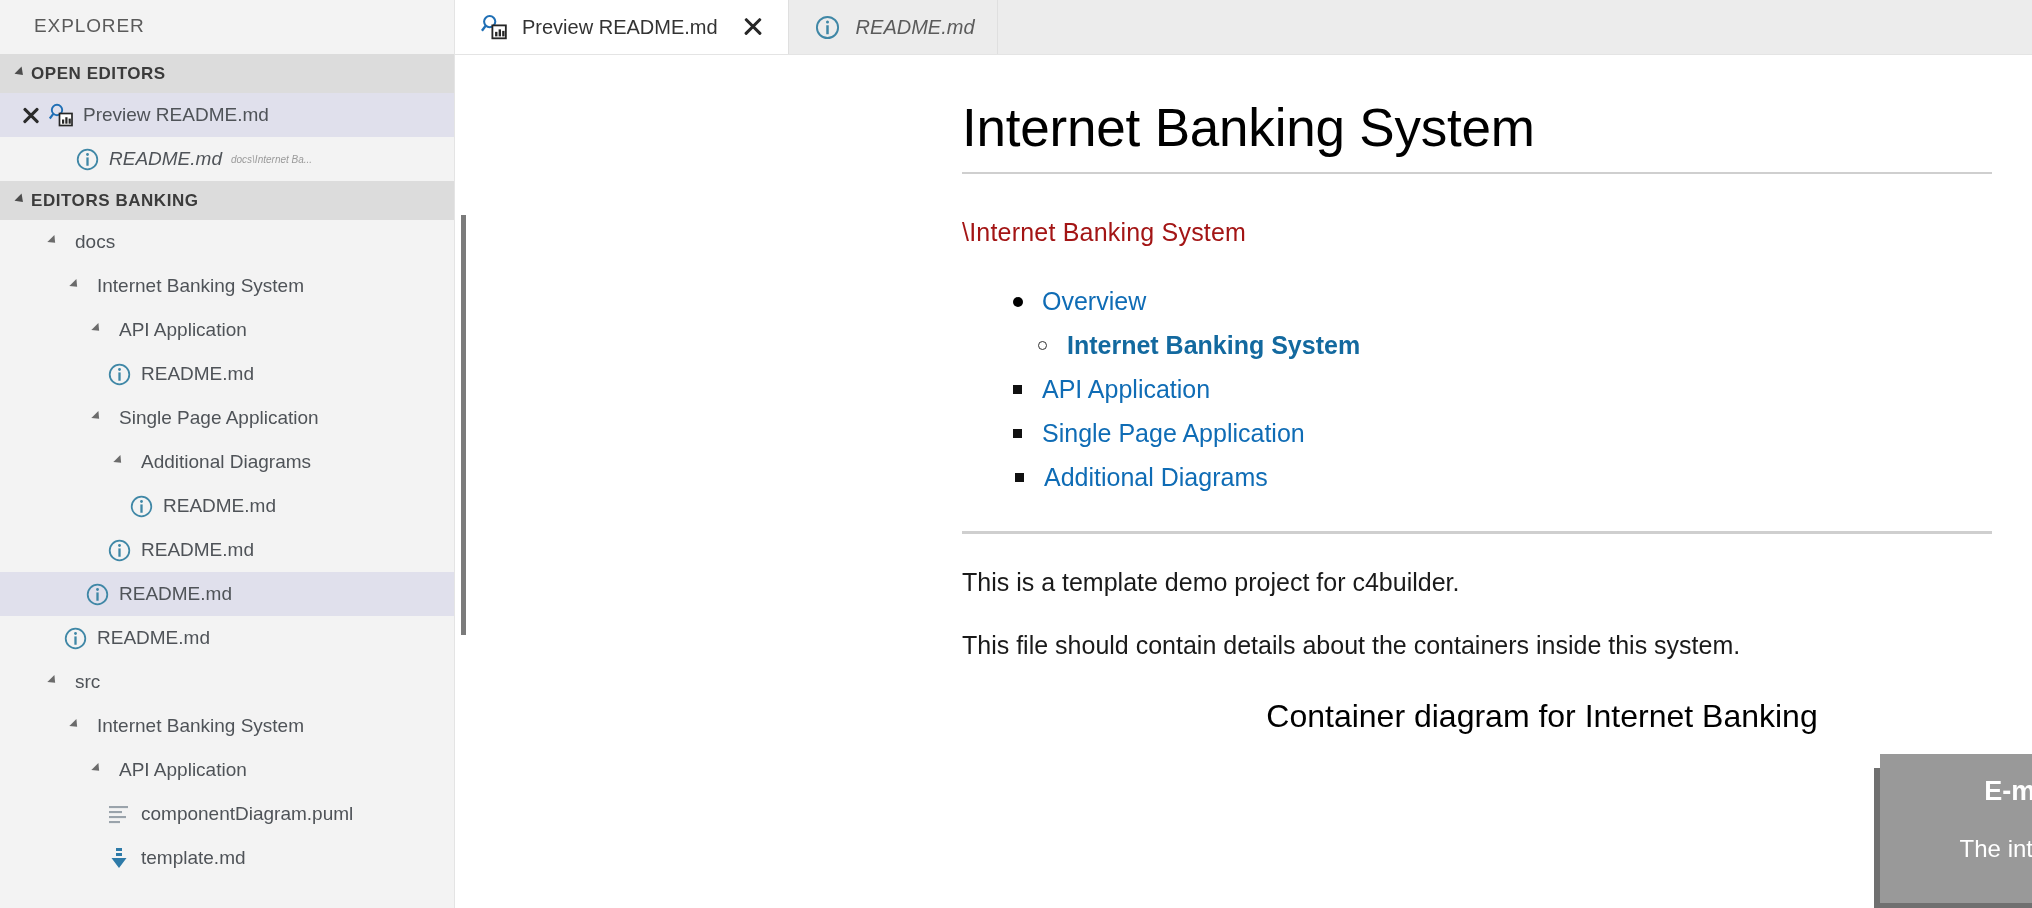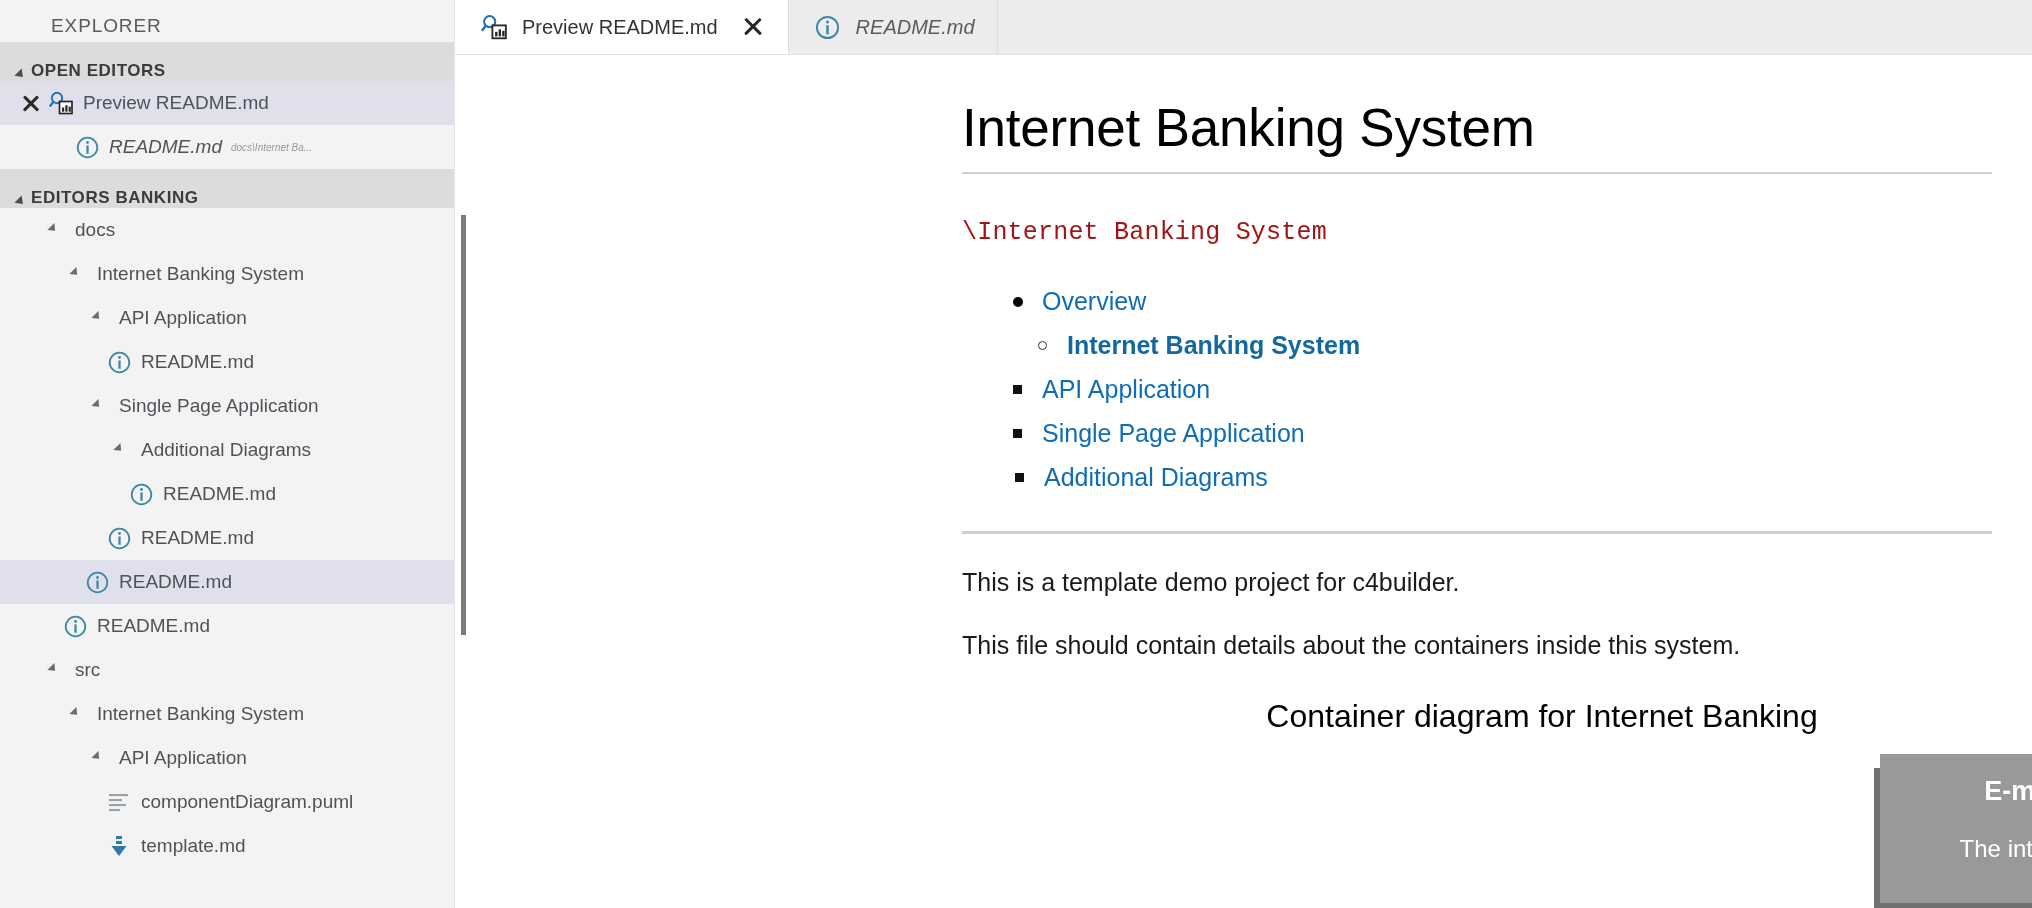--- a/index.html
+++ b/index.html
@@ -26,36 +26,36 @@
     height: 908px;
     background: #f3f3f3;
     border-right: 1px solid #e4e4e4;
     flex: 0 0 455px;
     position: relative;
     overflow: hidden;
     font-size: 0;
   }
 
   .explorer-title {
-    height: 42px;
+    height: 54px;
     line-height: 51px;
-    padding-left: 51px;
+    padding-left: 34px;
     font-size: 19px;
     letter-spacing: 0.9px;
     color: #5a5a5a;
     font-family: "Liberation Sans", sans-serif;
     background: #f3f3f3;
     white-space: nowrap;
   }
 
   .section-header {
     height: 39px;
     background: #dcdcdc;
     display: flex;
-    align-items: flex-end;
+    align-items: center;
     padding-left: 9px;
     white-space: nowrap;
   }
 
   .section-header .twisty {
     width: 22px;
     flex: 0 0 22px;
     display: flex;
     align-items: center;
     justify-content: center;
@@ -254,21 +254,21 @@
     color: #000000;
     letter-spacing: -0.2px;
     margin-top: 42px;
     padding-bottom: 14px;
     border-bottom: 2px solid #cfcfcf;
     font-family: "Liberation Sans", sans-serif;
     white-space: nowrap;
   }
 
   .md-code-line {
-    font-family: Liberation Mono, monospace;
+    font-family: Liberation Sans, sans-serif;
     font-size: 25px;
     color: #a31515;
     margin-top: 44px;
     letter-spacing: 0.2px;
     white-space: nowrap;
   }
 
   ul.md-list { list-style: none; margin: 0; padding: 0; }
 
   ul.md-list > li {

